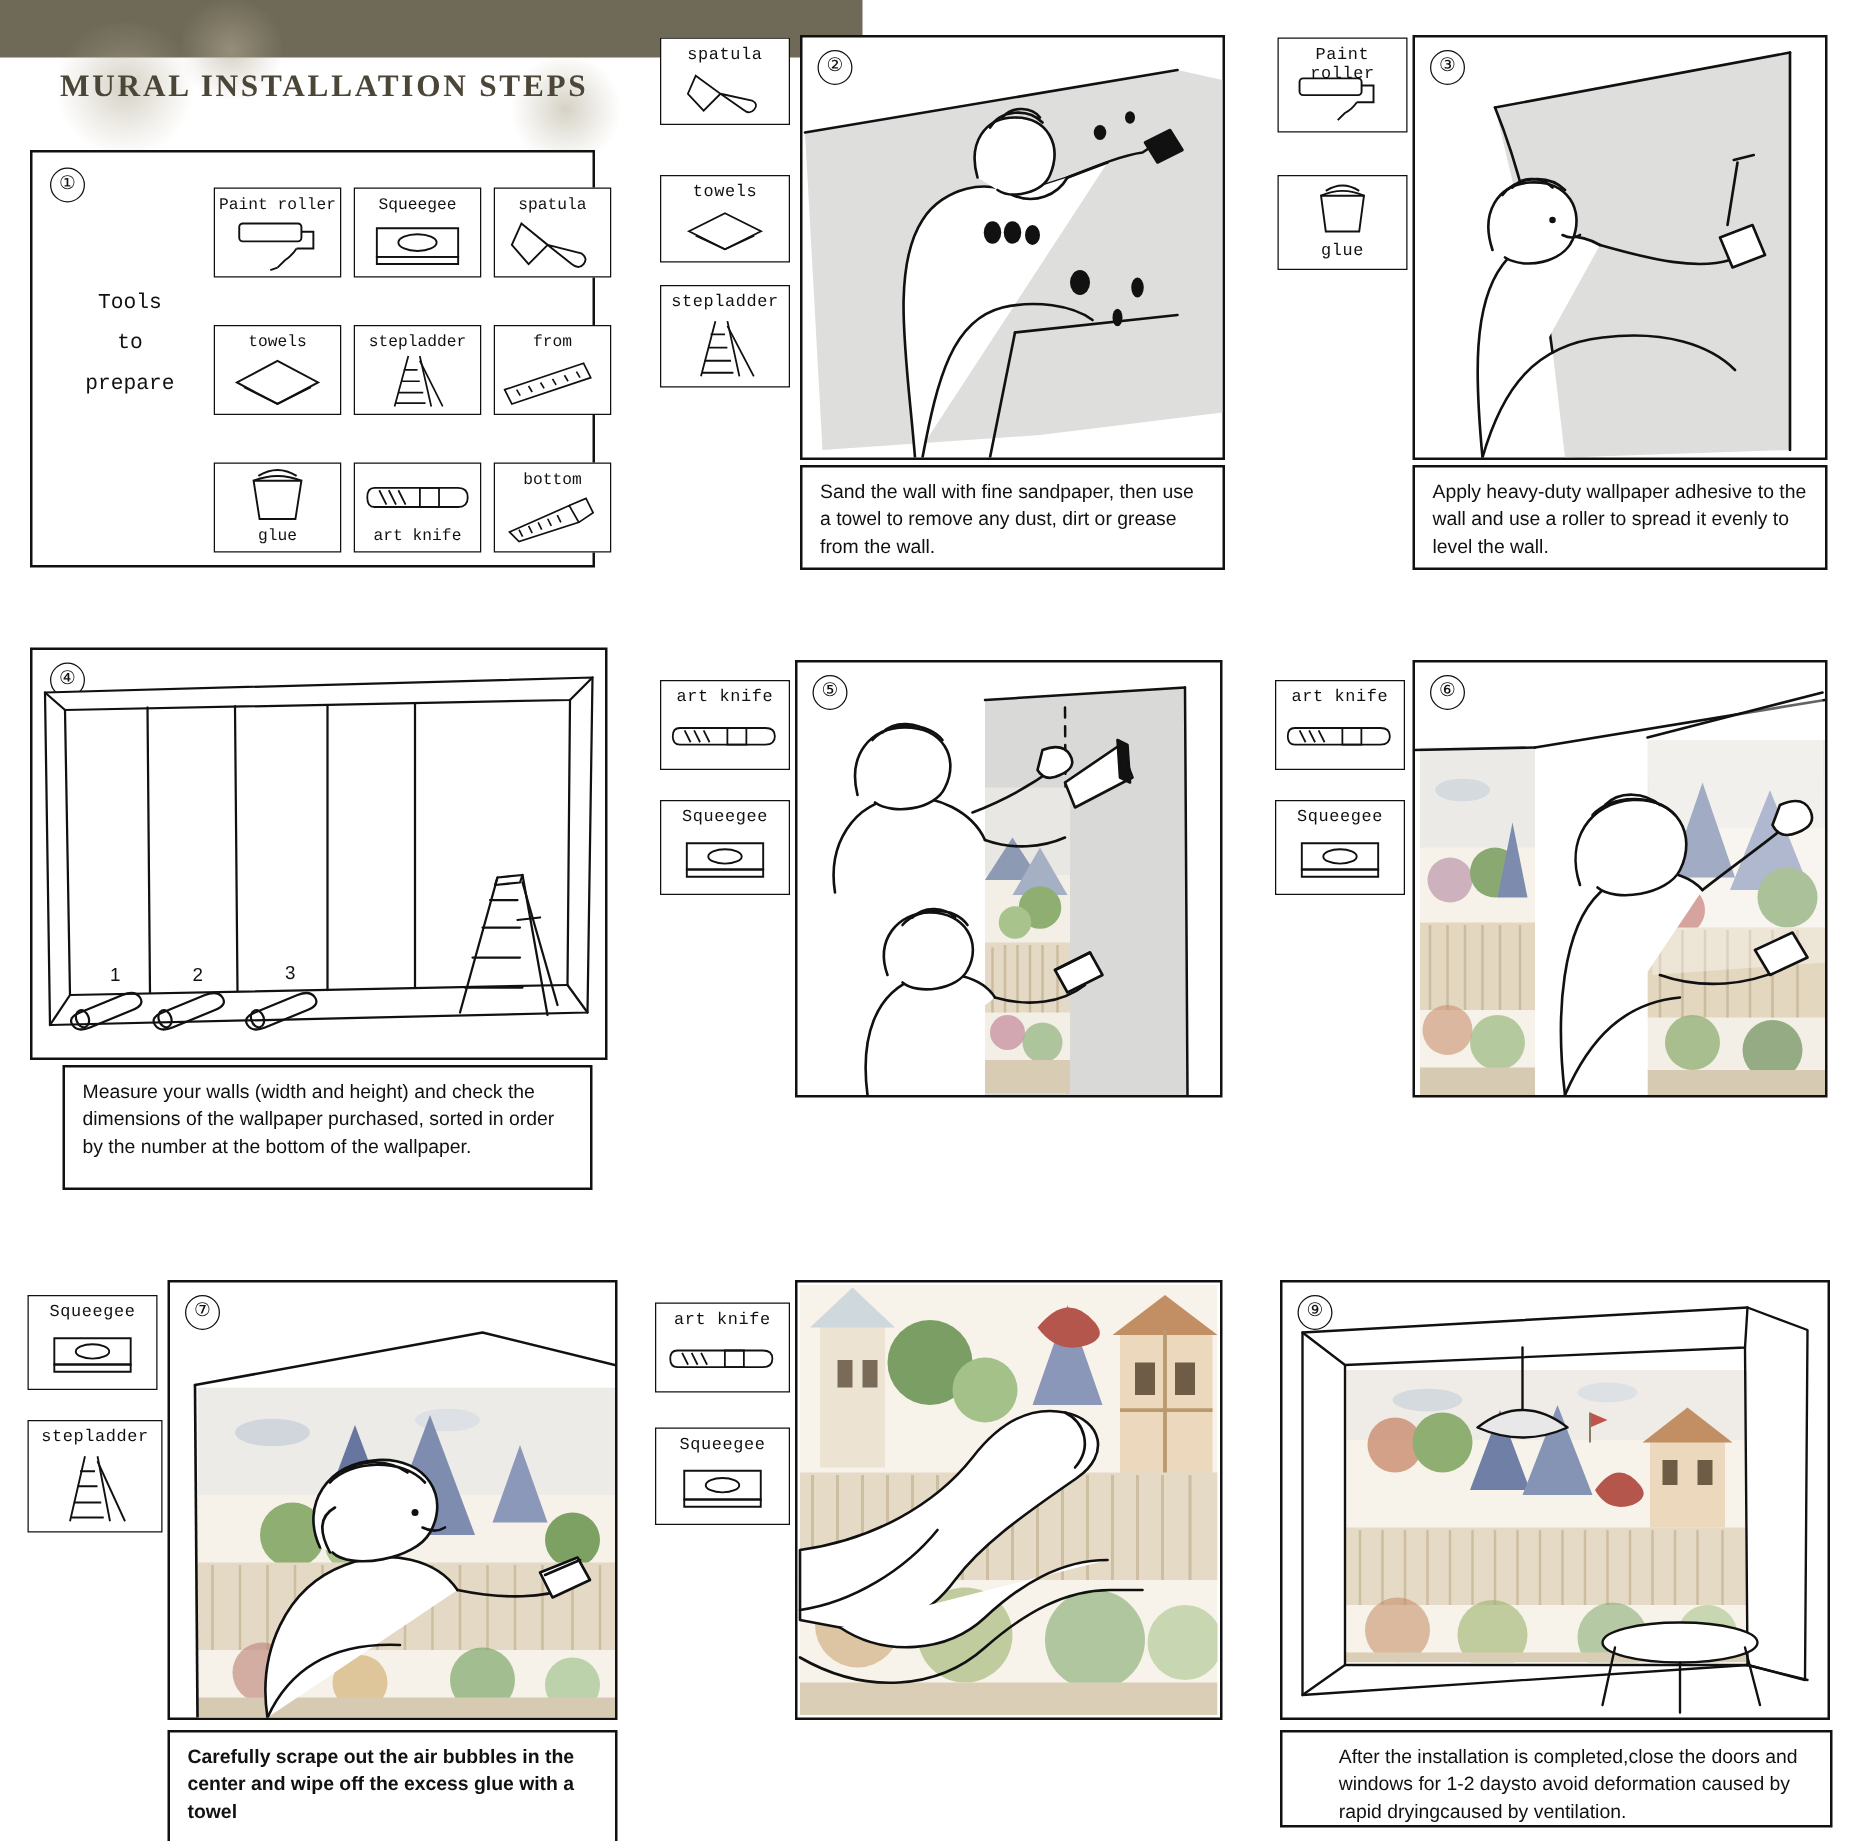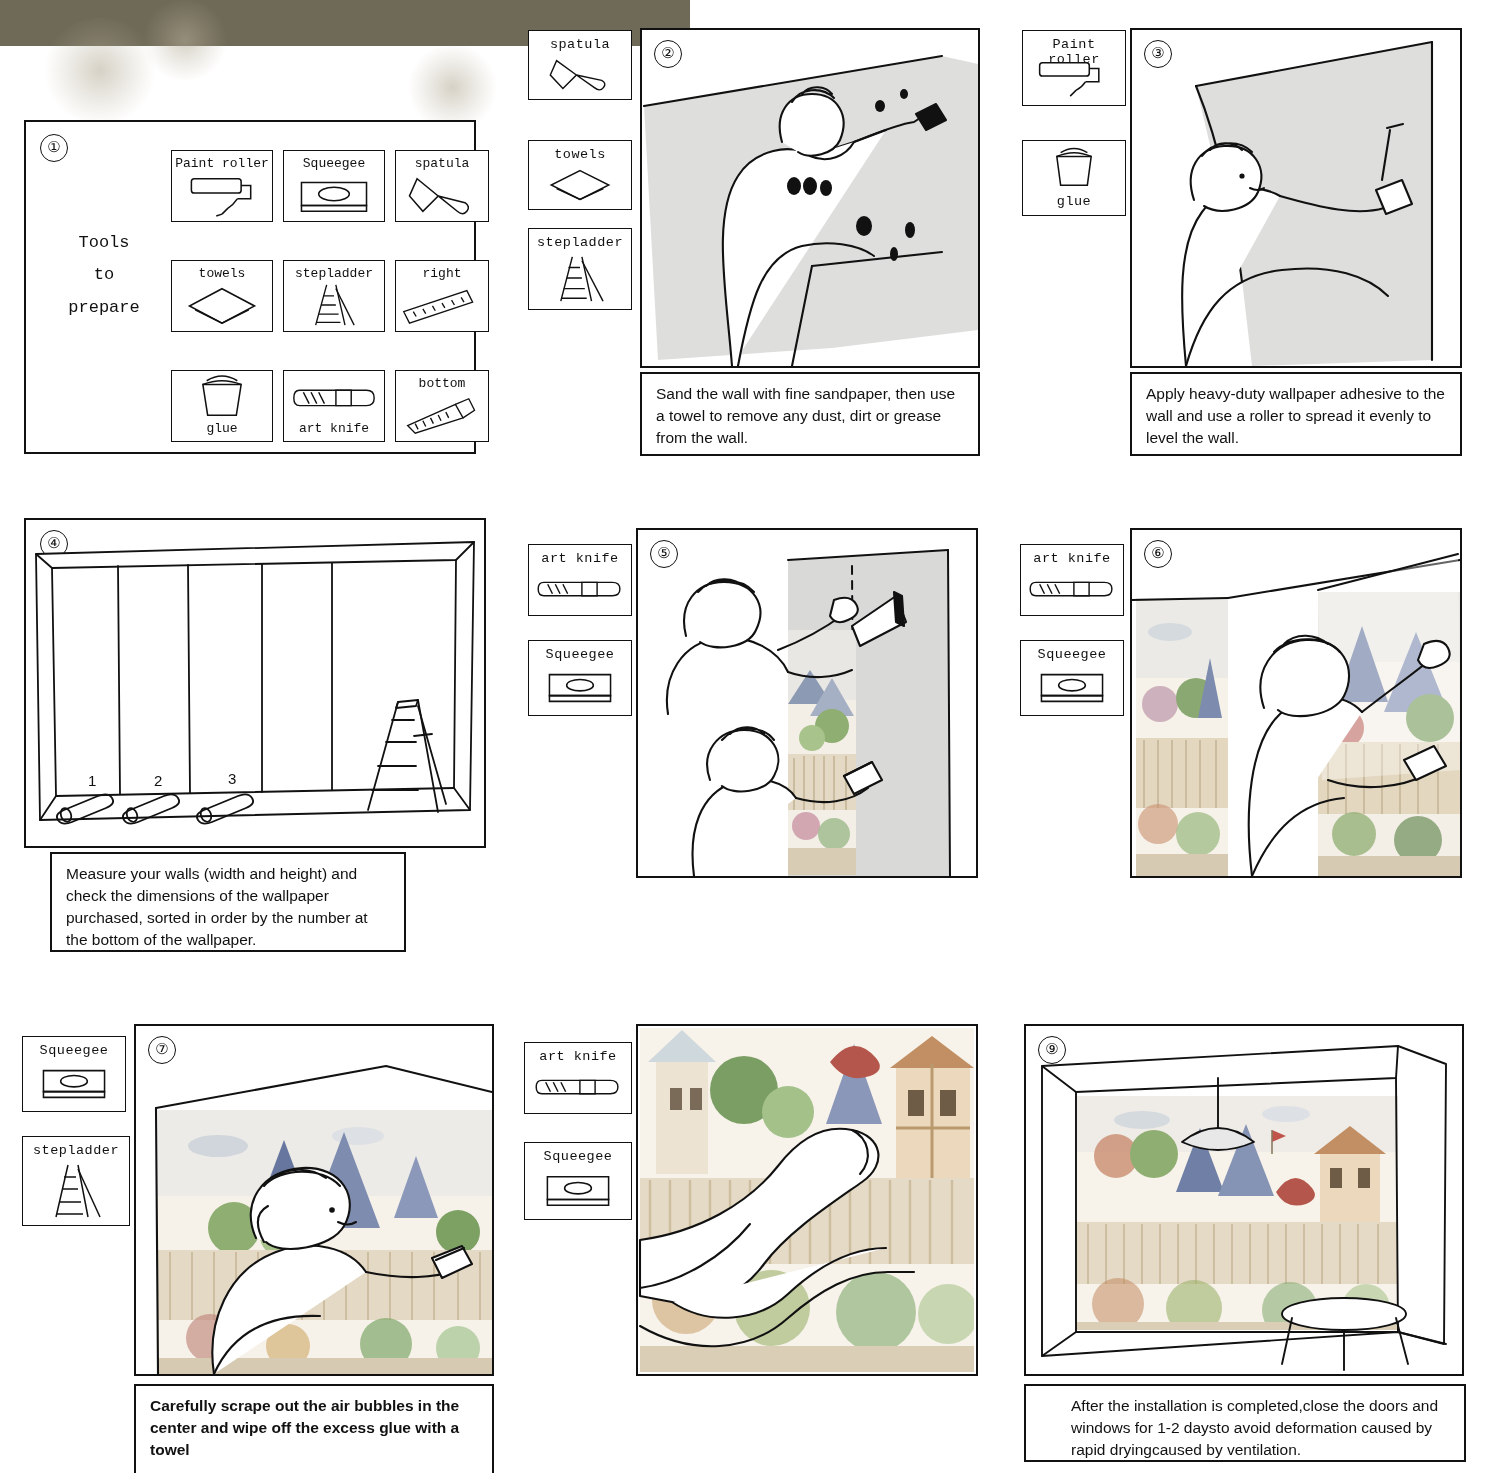--- a/index.html
+++ b/index.html
@@ -68,20 +68,21 @@
 </style>
 </head>
 <body>
 
 <div class="sheet">
 
   <div class="banner"></div>
   <div class="flower" style="left:40px;top:18px;width:120px;height:105px;"></div>
   <div class="flower" style="left:140px;top:0px;width:90px;height:80px;"></div>
   <div class="flower" style="left:405px;top:45px;width:95px;height:85px;"></div>
+  <div class="title">MURAL INSTALLATION STEPS</div>
 
   <div class="panel" style="left:24px;top:120px;width:452px;height:334px;">
     <div class="numbadge" style="left:14px;top:12px;">①</div>
     <div class="tools-word" style="left:18px;top:105px;width:120px;">Tools
 to
 prepare</div>
 
     <div class="toolcell" style="left:145px;top:28px;width:102px;height:72px;">
       <div class="cl">Paint roller</div>
       <div class="ca">
@@ -126,21 +127,21 @@
       <div class="cl">stepladder</div>
       <div class="ca">
         <svg viewBox="0 0 100 48" width="100%" height="100%" fill="none" stroke="#111" stroke-width="1.5">
           <path d="M42 2 L30 46 M52 2 L62 46"></path>
           <path d="M38 14 h12 M36 24 h16 M33 34 h22 M31 43 h26"></path>
           <path d="M52 6 L72 46"></path>
         </svg>
       </div>
     </div>
     <div class="toolcell" style="left:369px;top:138px;width:94px;height:72px;">
-      <div class="cl">right</div>
+      <div class="cl">from</div>
       <div class="ca">
         <svg viewBox="0 0 92 46" width="100%" height="100%" fill="none" stroke="#111" stroke-width="1.4">
           <path d="M6 30 L72 8 l6 12 L12 42 z"></path>
           <path d="M16 30 l3 5 M26 27 l3 5 M36 24 l3 5 M46 21 l3 5 M56 18 l3 5 M66 15 l3 5"></path>
         </svg>
       </div>
     </div>
 
     <div class="toolcell bottomlabel" style="left:145px;top:248px;width:102px;height:72px;">
       <div class="cl">glue</div>
@@ -307,21 +308,21 @@
         <g stroke="#111">
           <path d="M178 290 l34 -14 q10 -4 14 2 q4 6 -6 10 l-34 14 q-10 4 -14 -2 q-4 -6 6 -10 z"></path>
           <ellipse cx="180" cy="295" rx="5" ry="7" transform="rotate(-20 180 295)"></ellipse>
         </g>
       </svg>
     </div>
     <div style="position:absolute;left:62px;top:252px;font-size:15px;color:#111;">1</div>
     <div style="position:absolute;left:128px;top:252px;font-size:15px;color:#111;">2</div>
     <div style="position:absolute;left:202px;top:250px;font-size:15px;color:#111;">3</div>
   </div>
-  <div class="caption" style="left:50px;top:852px;width:356px;height:100px;">Measure your walls (width and height) and check the dimensions of the wallpaper purchased, sorted in order by the number at the bottom of the wallpaper.</div>
+  <div class="caption" style="left:50px;top:852px;width:424px;height:100px;">Measure your walls (width and height) and check the dimensions of the wallpaper purchased, sorted in order by the number at the bottom of the wallpaper.</div>
 
   <div class="toolbox" style="left:528px;top:544px;width:104px;height:72px;">
     <div class="tl">art knife</div>
     <div class="toolart">
       <svg viewBox="0 0 100 40" width="100%" height="100%" fill="none" stroke="#111" stroke-width="1.5">
         <path d="M12 12 h72 q8 0 8 7 q0 7 -8 7 h-72 q-6 0 -6 -7 q0 -7 6 -7 z"></path>
         <path d="M52 12 h16 v14 h-16 z"></path>
         <path d="M16 14 l5 10 M24 14 l5 10 M32 14 l5 10"></path>
       </svg>
     </div>

